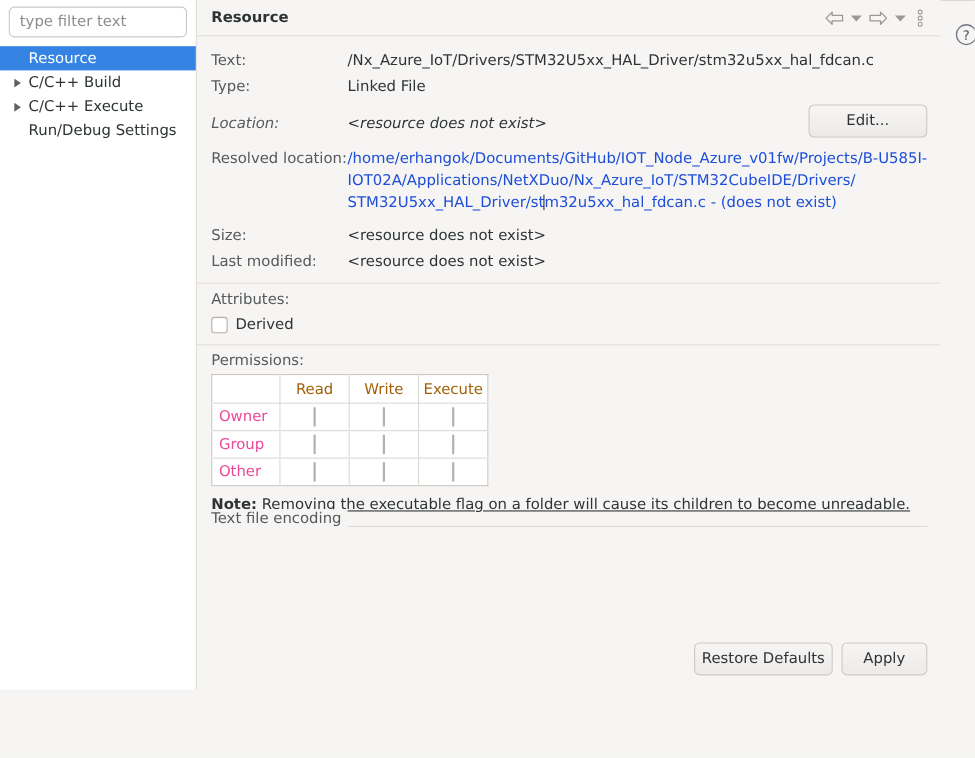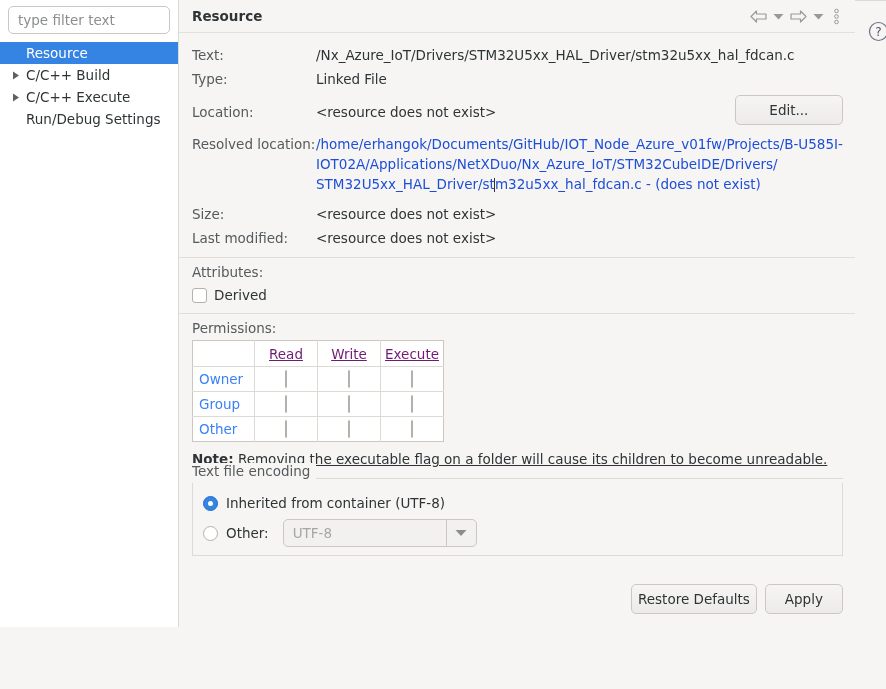--- a/index.html
+++ b/index.html
@@ -123,31 +123,30 @@
     margin-top: 3px;
     width: 252px;
   }
   .perm-table td, .perm-table th {
     border: 1px solid #dcdad5;
     padding: 0;
     text-align: center;
     font-weight: normal;
   }
   .perm-table thead th {
-    height: 26px; color: #701a75; font-size: 13.5px;
+    height: 26px; color: #a16207; font-size: 13.5px;
     border-top: none;
-    text-decoration: underline;
   }
   .perm-table thead th:first-child { border-left: none; }
   .perm-table thead th:last-child { border-right: none; }
   .perm-table th.corner { width: 62px; }
   .perm-table th.colh { width: 63px; }
   .perm-table tbody td { height: 25px; border-bottom: none; }
   .perm-table tbody td.rowh {
-    text-align: left; padding-left: 6px; color: #3b82f6; font-size: 13.5px;
+    text-align: left; padding-left: 6px; color: #ec4899; font-size: 13.5px;
     border-left: none;
   }
   .perm-table tbody td.cell { border-right: 1px solid #dcdad5; }
   .perm-table tbody td.cell:last-child { border-right: none; }
   .perm-table tbody tr:last-child td { border-bottom: none; }
   .cellbox {
     width: 15px; height: 15px; margin: 0 auto;
     border: 1px solid #b5b0ab; border-radius: 3px; background: #ffffff;
   }
 
@@ -318,21 +317,21 @@
           <div class="row">
             <div class="lbl">Text:</div>
             <div class="val">/Nx_Azure_IoT/Drivers/STM32U5xx_HAL_Driver/stm32u5xx_hal_fdcan.c</div>
           </div>
 
           <div class="row">
             <div class="lbl">Type:</div>
             <div class="val">Linked File</div>
           </div>
 
-          <div class="row loc" style="margin-top:6px;height:30px;">
+          <div class="row loc" style="margin-top:6px;height:30px;font-style:italic;">
             <div class="lbl">Location:</div>
             <div class="val">&lt;resource does not exist&gt;</div>
           </div>
 
           <div class="resolved" style="margin-top:7px;">
             <div class="lbl">Resolved location:</div>
             <div class="val">
               <div>/home/erhangok/Documents/GitHub/IOT_Node_Azure_v01fw/Projects/B-U585I-</div>
               <div>IOT02A/Applications/NetXDuo/Nx_Azure_IoT/STM32CubeIDE/Drivers/</div>
               <div><span>STM32U5xx_HAL_Driver/st</span><span class="caret-mark"></span><span>m32u5xx_hal_fdcan.c - (does not exist)</span></div>
@@ -399,38 +398,20 @@
           <div class="note">
             <b>Note:</b>
             <span>Removing the executable flag on a folder will cause its children to become unreadable.</span>
           </div>
 
           <div>
             <div class="group-title-line">
               <span class="group-title">Text file encoding</span>
               <span class="group-line"></span>
             </div>
-            <div class="group">
-              <div class="radio-row">
-                <span class="radio checked"></span>
-                <span class="radio-label">Inherited from container (UTF-8)</span>
-              </div>
-              <div class="radio-row" style="margin-top:4px;">
-                <span class="radio"></span>
-                <span class="radio-label">Other:</span>
-                <span class="combo">
-                  <span class="combo-value">UTF-8</span>
-                  <span class="combo-btn">
-                    <svg width="12" height="8" viewBox="0 0 12 8">
-                        <path d="M0.5 1 L11.5 1 L6 7 Z" fill="#8b8e8f"></path>
-                      </svg>
-                  </span>
-                </span>
-              </div>
-            </div>
           </div>
         </div>
 
         <div class="panel-actions">
           <button class="btn">Restore Defaults</button>
           <button class="btn">Apply</button>
         </div>
 
       </div>
     </div>

